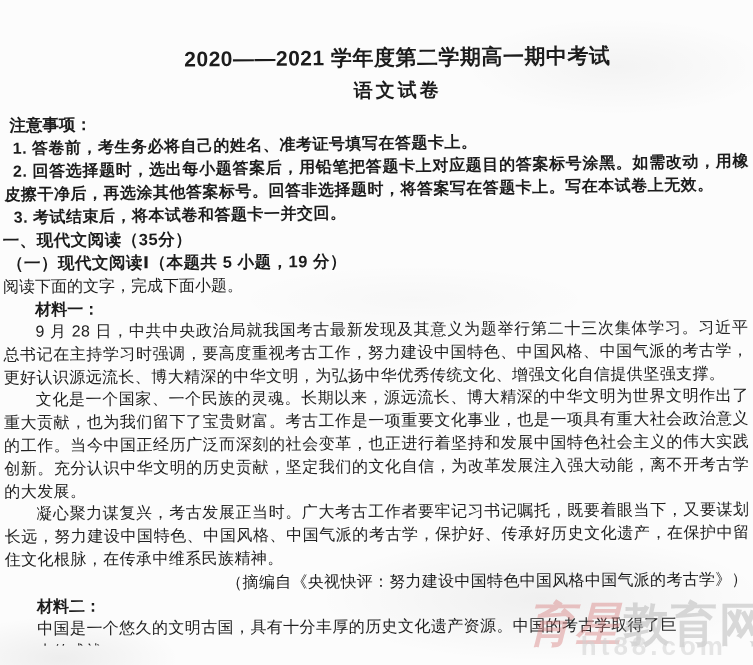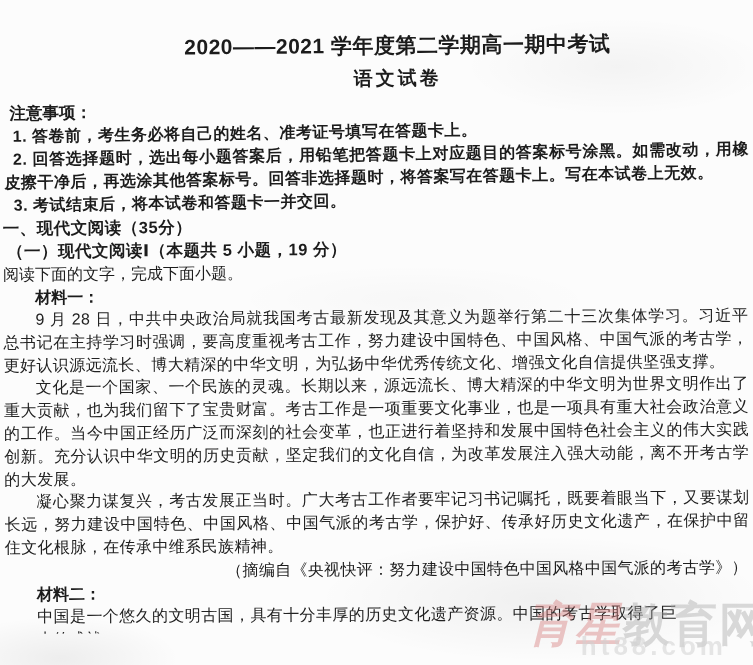--- a/index.html
+++ b/index.html
@@ -8,21 +8,21 @@
     width: 753px;
     height: 665px;
     overflow: hidden;
     font-family: "Liberation Sans", "DejaVu Sans", sans-serif;
   }
   .page {
     position: relative;
     width: 753px;
     height: 665px;
     box-sizing: border-box;
-    padding: 36px 4px 0 4px;
+    padding: 48px 4px 0 4px;
     color: #1c1c1c;
     background:
       radial-gradient(ellipse 220px 70px at 82% 10%, rgba(0,0,0,0.035), transparent 70%),
       radial-gradient(ellipse 320px 90px at 72% 90%, rgba(0,0,0,0.05), transparent 70%),
       radial-gradient(ellipse 170px 60px at 8% 99%, rgba(0,0,0,0.06), transparent 70%),
       radial-gradient(ellipse 260px 50px at 55% 45%, rgba(0,0,0,0.02), transparent 70%),
       #fcfcfc;
     overflow: hidden;
   }
   .title-block { transform: rotate(-0.5deg); transform-origin: 0 50%; padding-left: 42px; }

